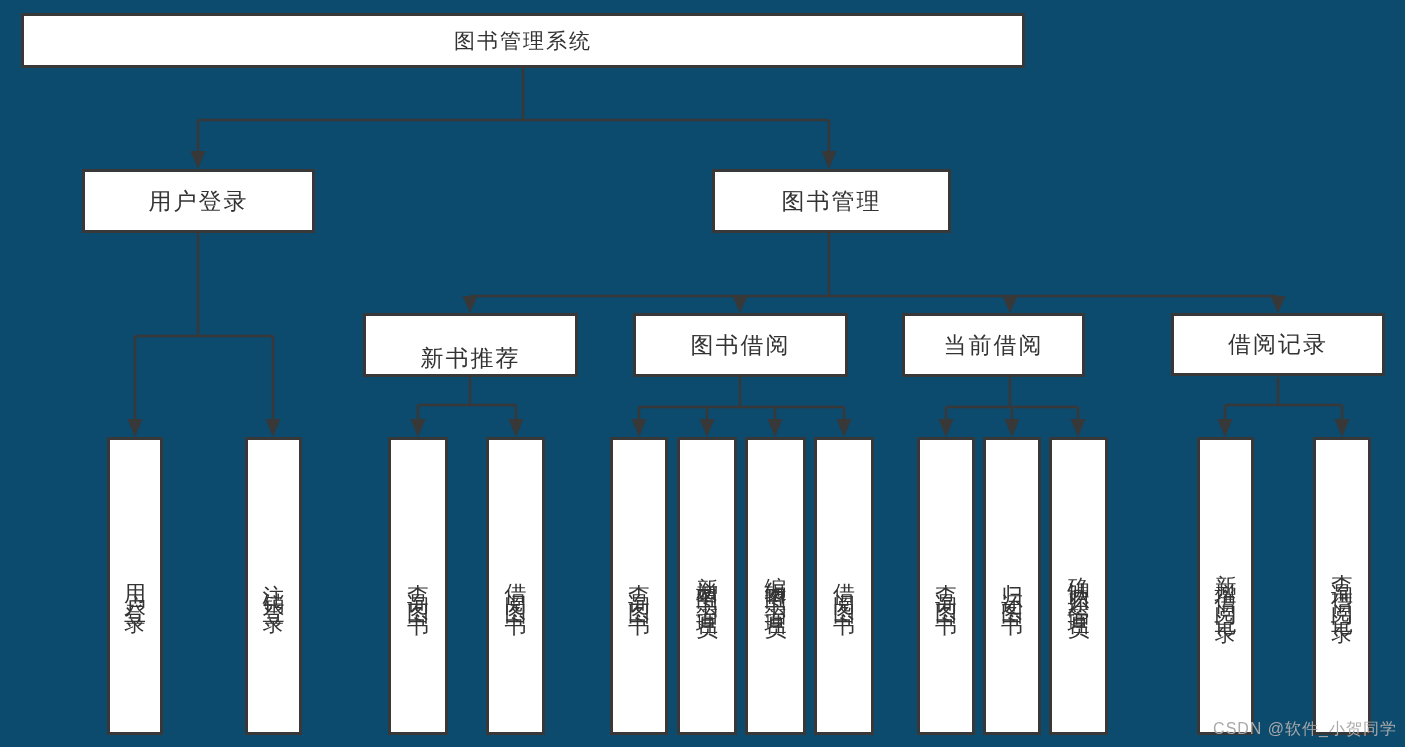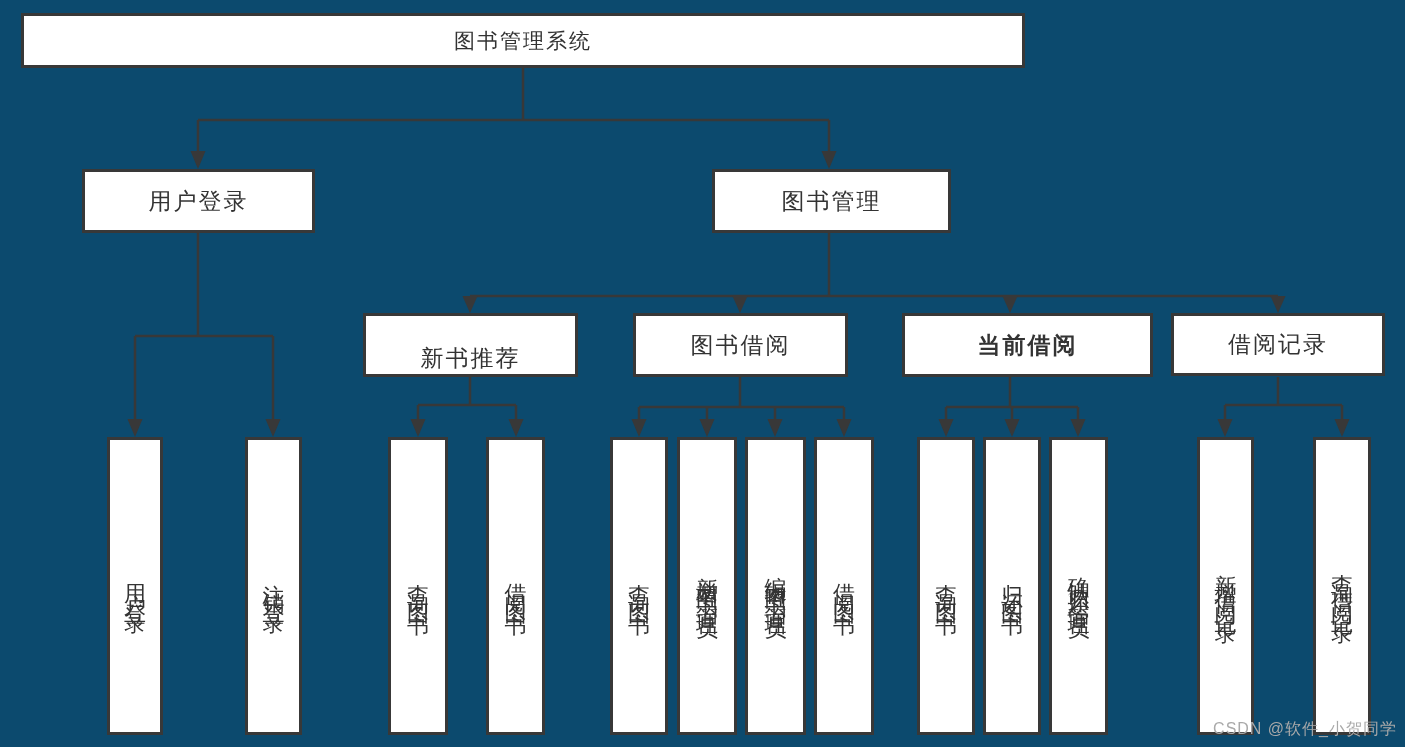--- a/index.html
+++ b/index.html
@@ -32,21 +32,21 @@
   .b-root { left: 21px; top: 13px; width: 1004px; height: 55px; }
   .b-root .hlabel { font-size: 21px; }
 
   
   .b-login { left: 82px;  top: 169px; width: 233px; height: 64px; }
   .b-mgmt  { left: 712px; top: 169px; width: 239px; height: 64px; }
 
   
   .b-g0 { left: 363px;  top: 313px; width: 215px; height: 64px; align-items: flex-end; }
   .b-g1 { left: 633px;  top: 313px; width: 215px; height: 64px; }
-  .b-g2 { left: 902px;  top: 313px; width: 251px; height: 64px; font-weight: bold; }
+  .b-g2 { left: 902px;  top: 313px; width: 183px; height: 64px; }
   .b-g3 { left: 1171px; top: 313px; width: 214px; height: 63px; }
 
   
   .vnode {
     position: absolute;
     top: 437px;
     height: 298px;
     box-sizing: border-box;
     border: 3px solid #383838;
     background: #ffffff;

